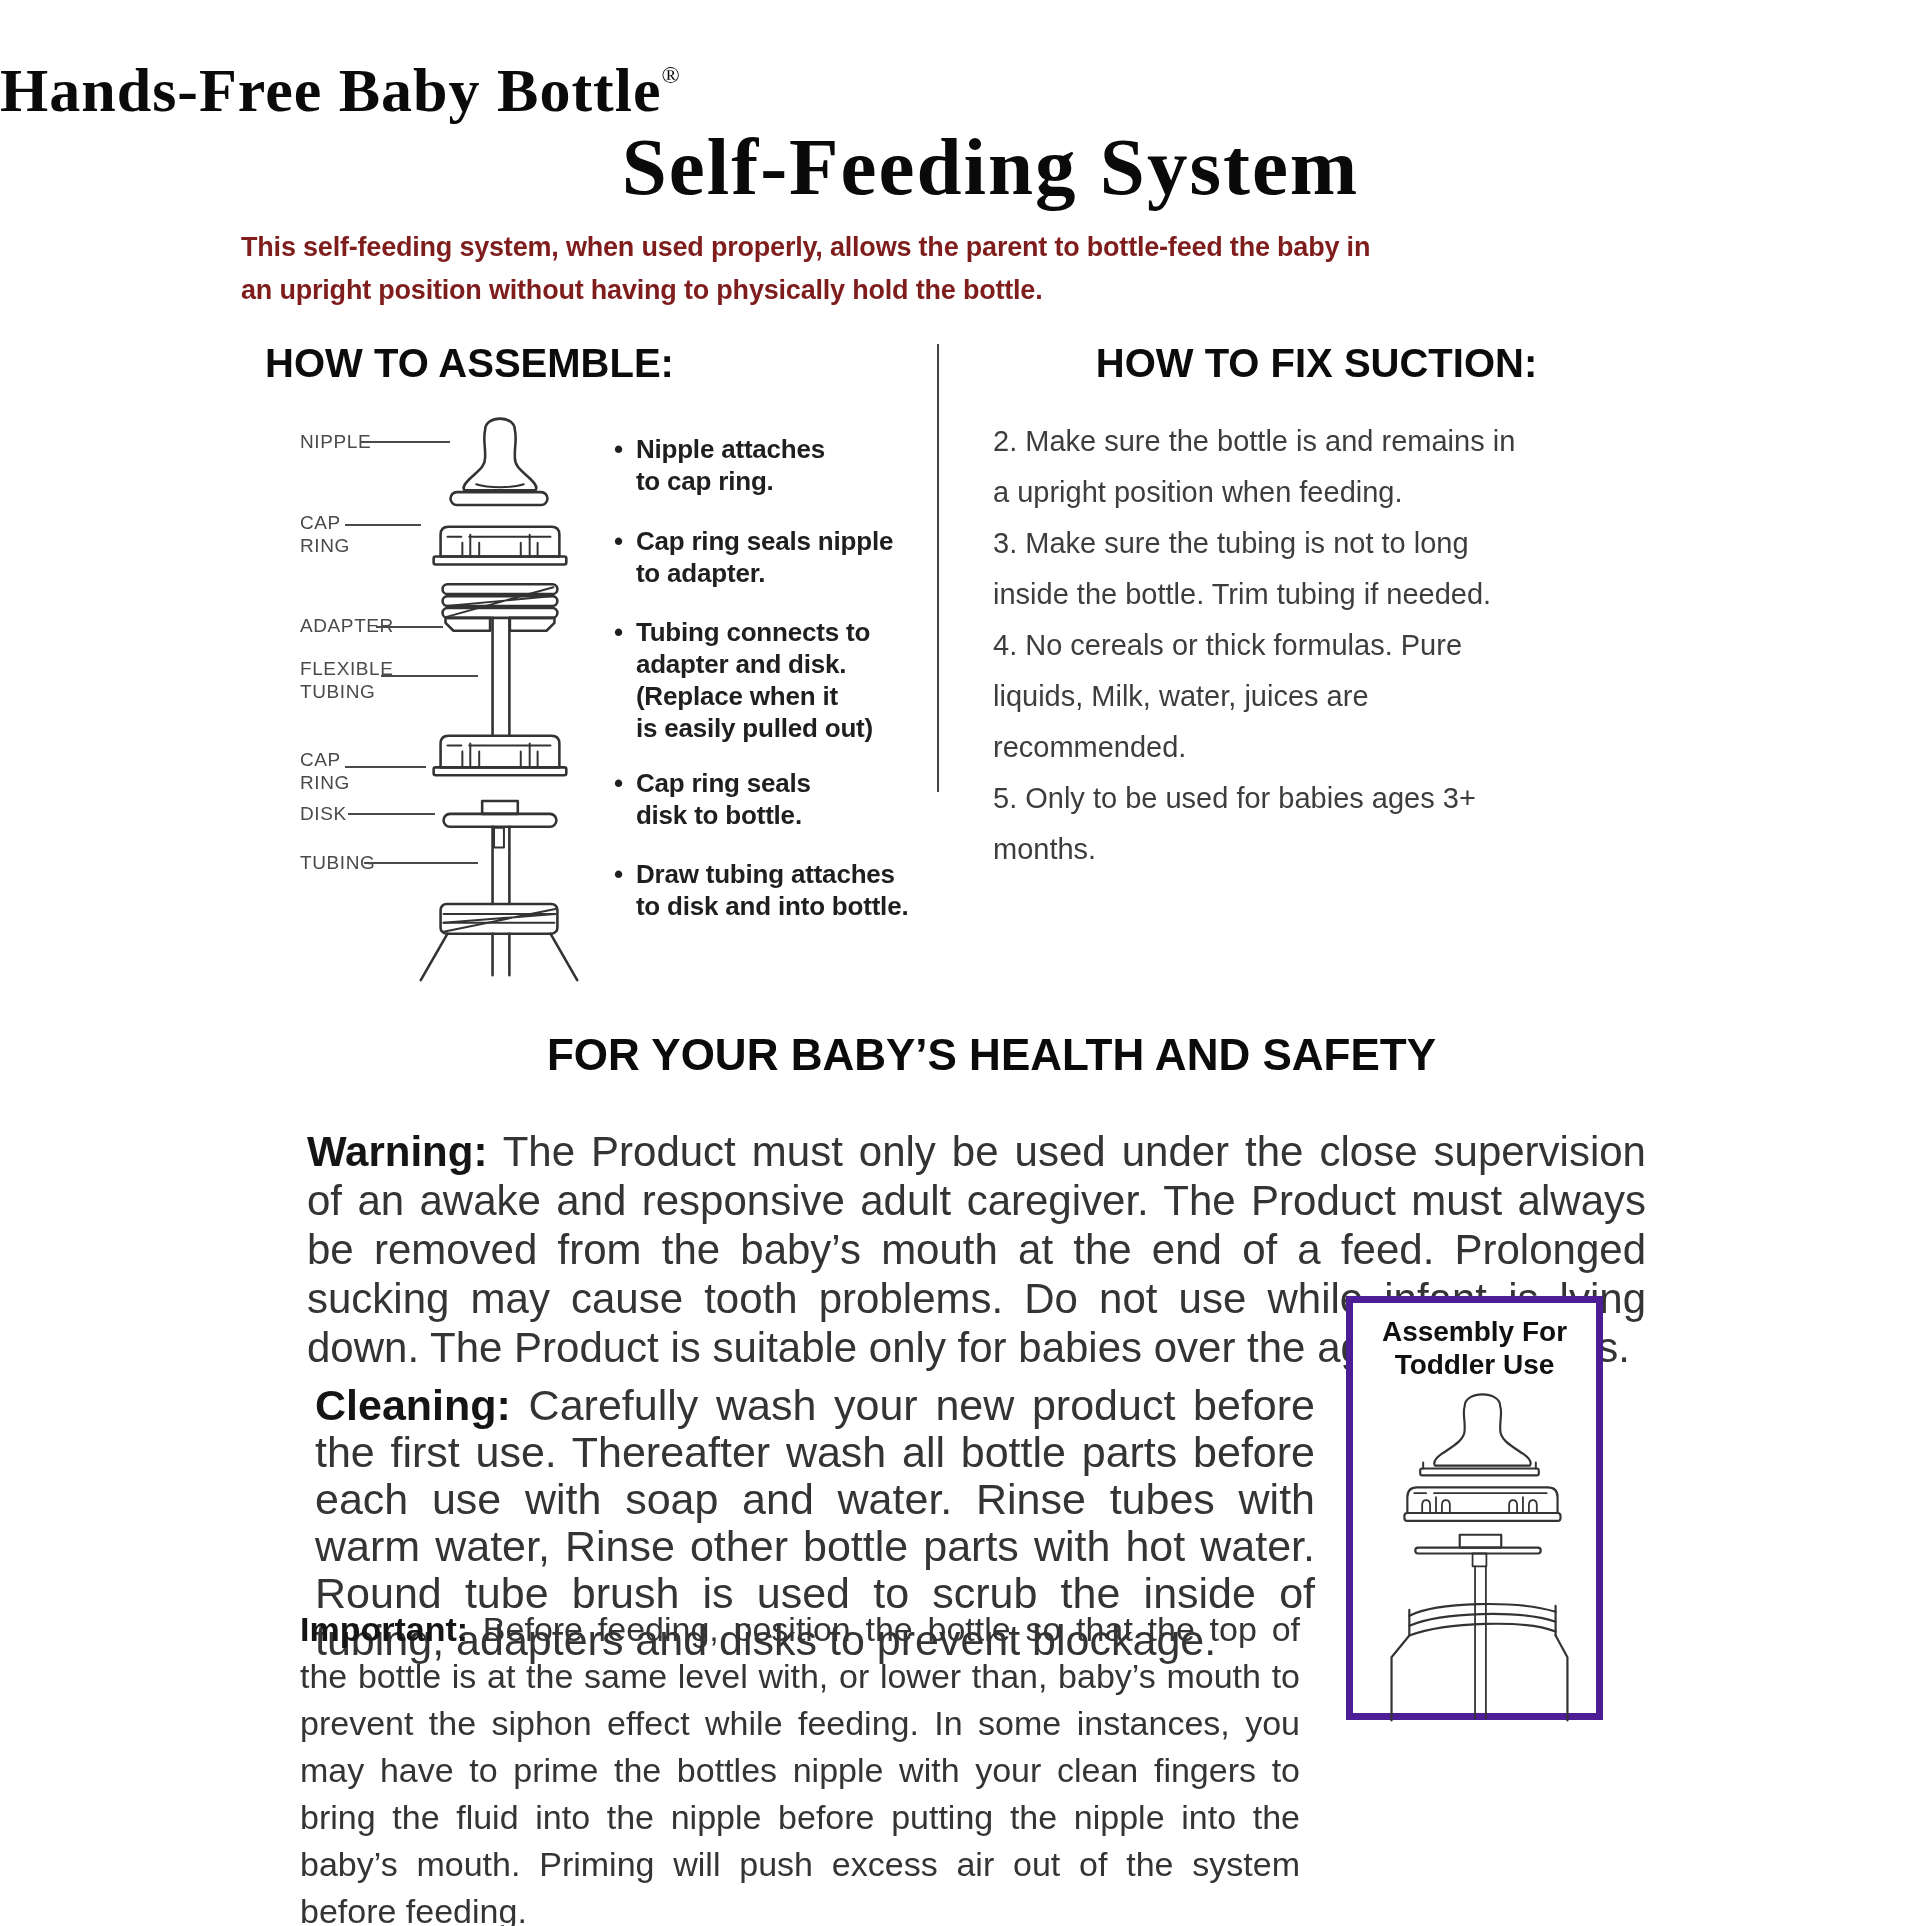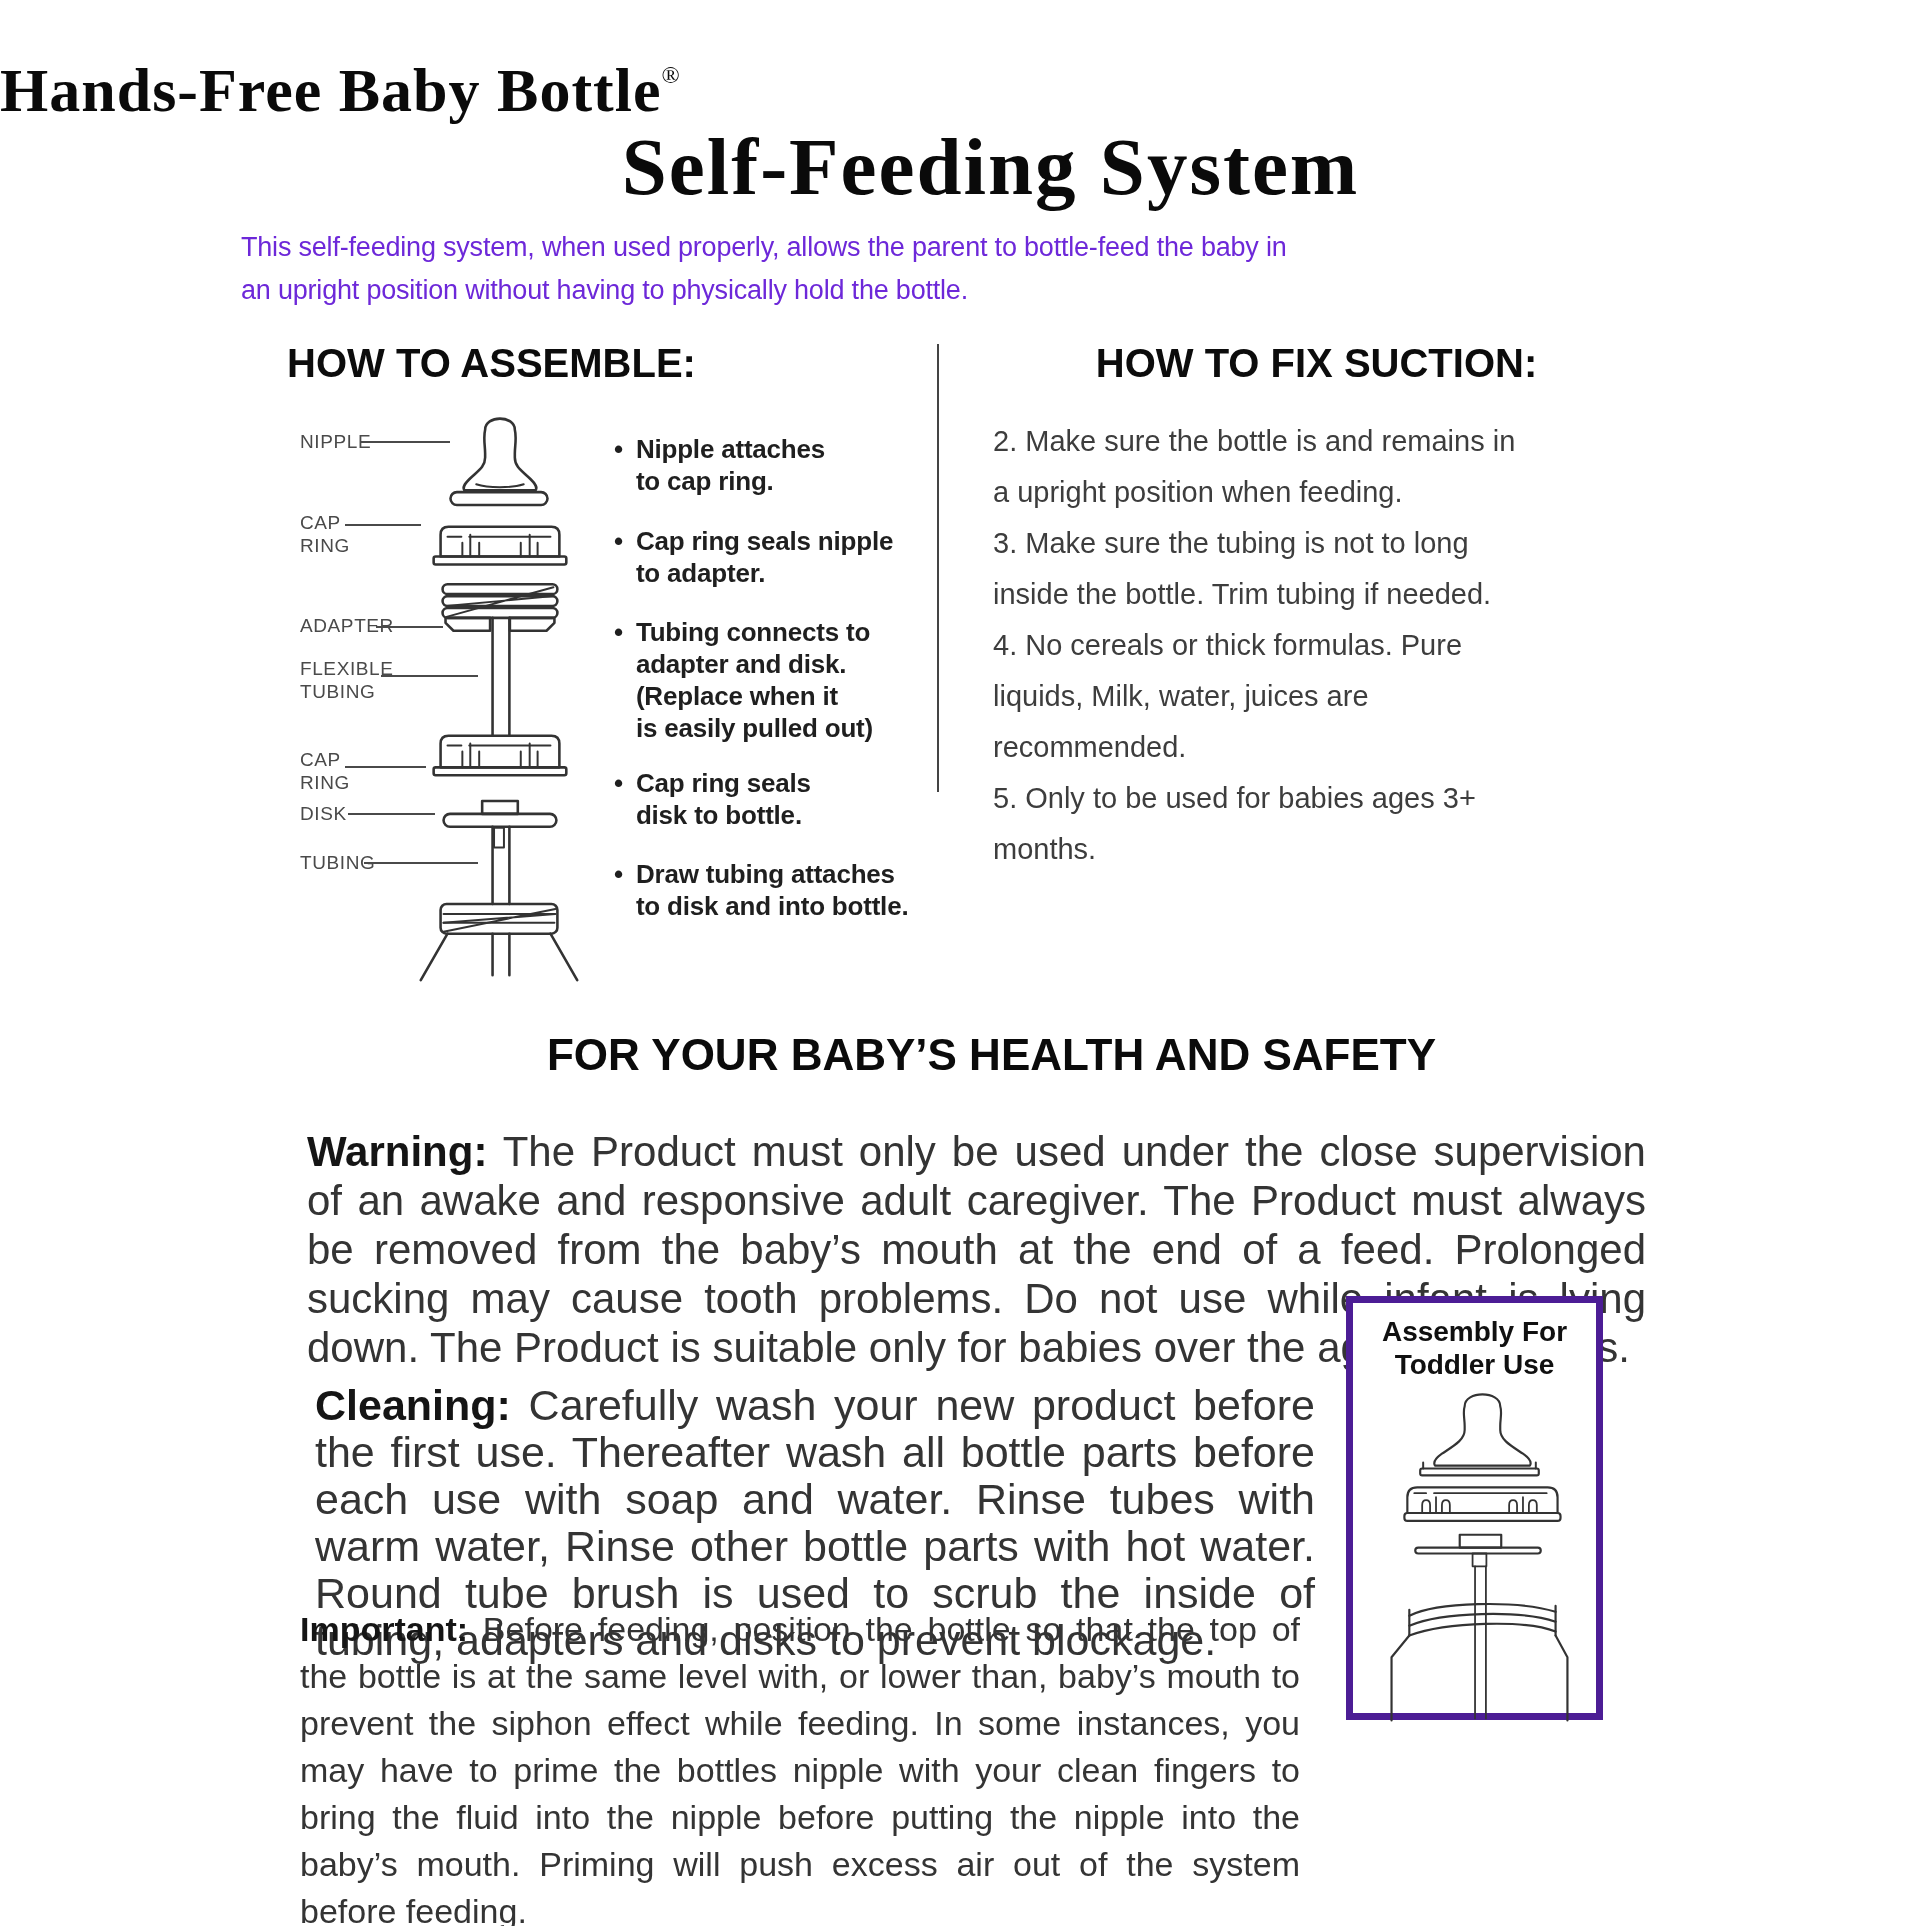--- a/index.html
+++ b/index.html
@@ -13,26 +13,26 @@
     color:#0a0a0a; letter-spacing:1px;
   }
   .title1 sup { font-size:24px; font-weight:400; vertical-align:28px; }
   .title2 {
     position:absolute; top:121px; left:0; width:100%; text-align:center;
     font-family:"Liberation Serif", serif; font-weight:700; font-size:81px;
     color:#0a0a0a; letter-spacing:2px;margin-left:27px;
   }
   .intro {
     position:absolute; left:241px; top:226px; font-size:27px; line-height:43px;
-    color:#6d28d9; white-space:pre-line; letter-spacing:-0.2px;
+    color:#7f1d1d; white-space:pre-line; letter-spacing:-0.2px;font-weight:bold;
   }
   .colhead {
     position:absolute; top:341px; font-weight:700; font-size:40px; color:#0c0c0c;
   }
-  .assemble-head { left:244px; width:495px; text-align:center; }
+  .assemble-head { left:222px; width:495px; text-align:center; }
   .suction-head  { left:980px; width:673px; text-align:center; }
   .part-label {
     position:absolute; left:300px; font-size:19px; line-height:23px;
     color:#4a4a4a; white-space:pre-line; letter-spacing:0.6px;
   }
   .leader { position:absolute; height:2px; background:#4a4a4a; }
   .bul {
     position:absolute; left:614px; display:flex; gap:13px;
     font-weight:700; font-size:26px; line-height:32px; color:#1f1f1f;
     letter-spacing:-0.2px;

